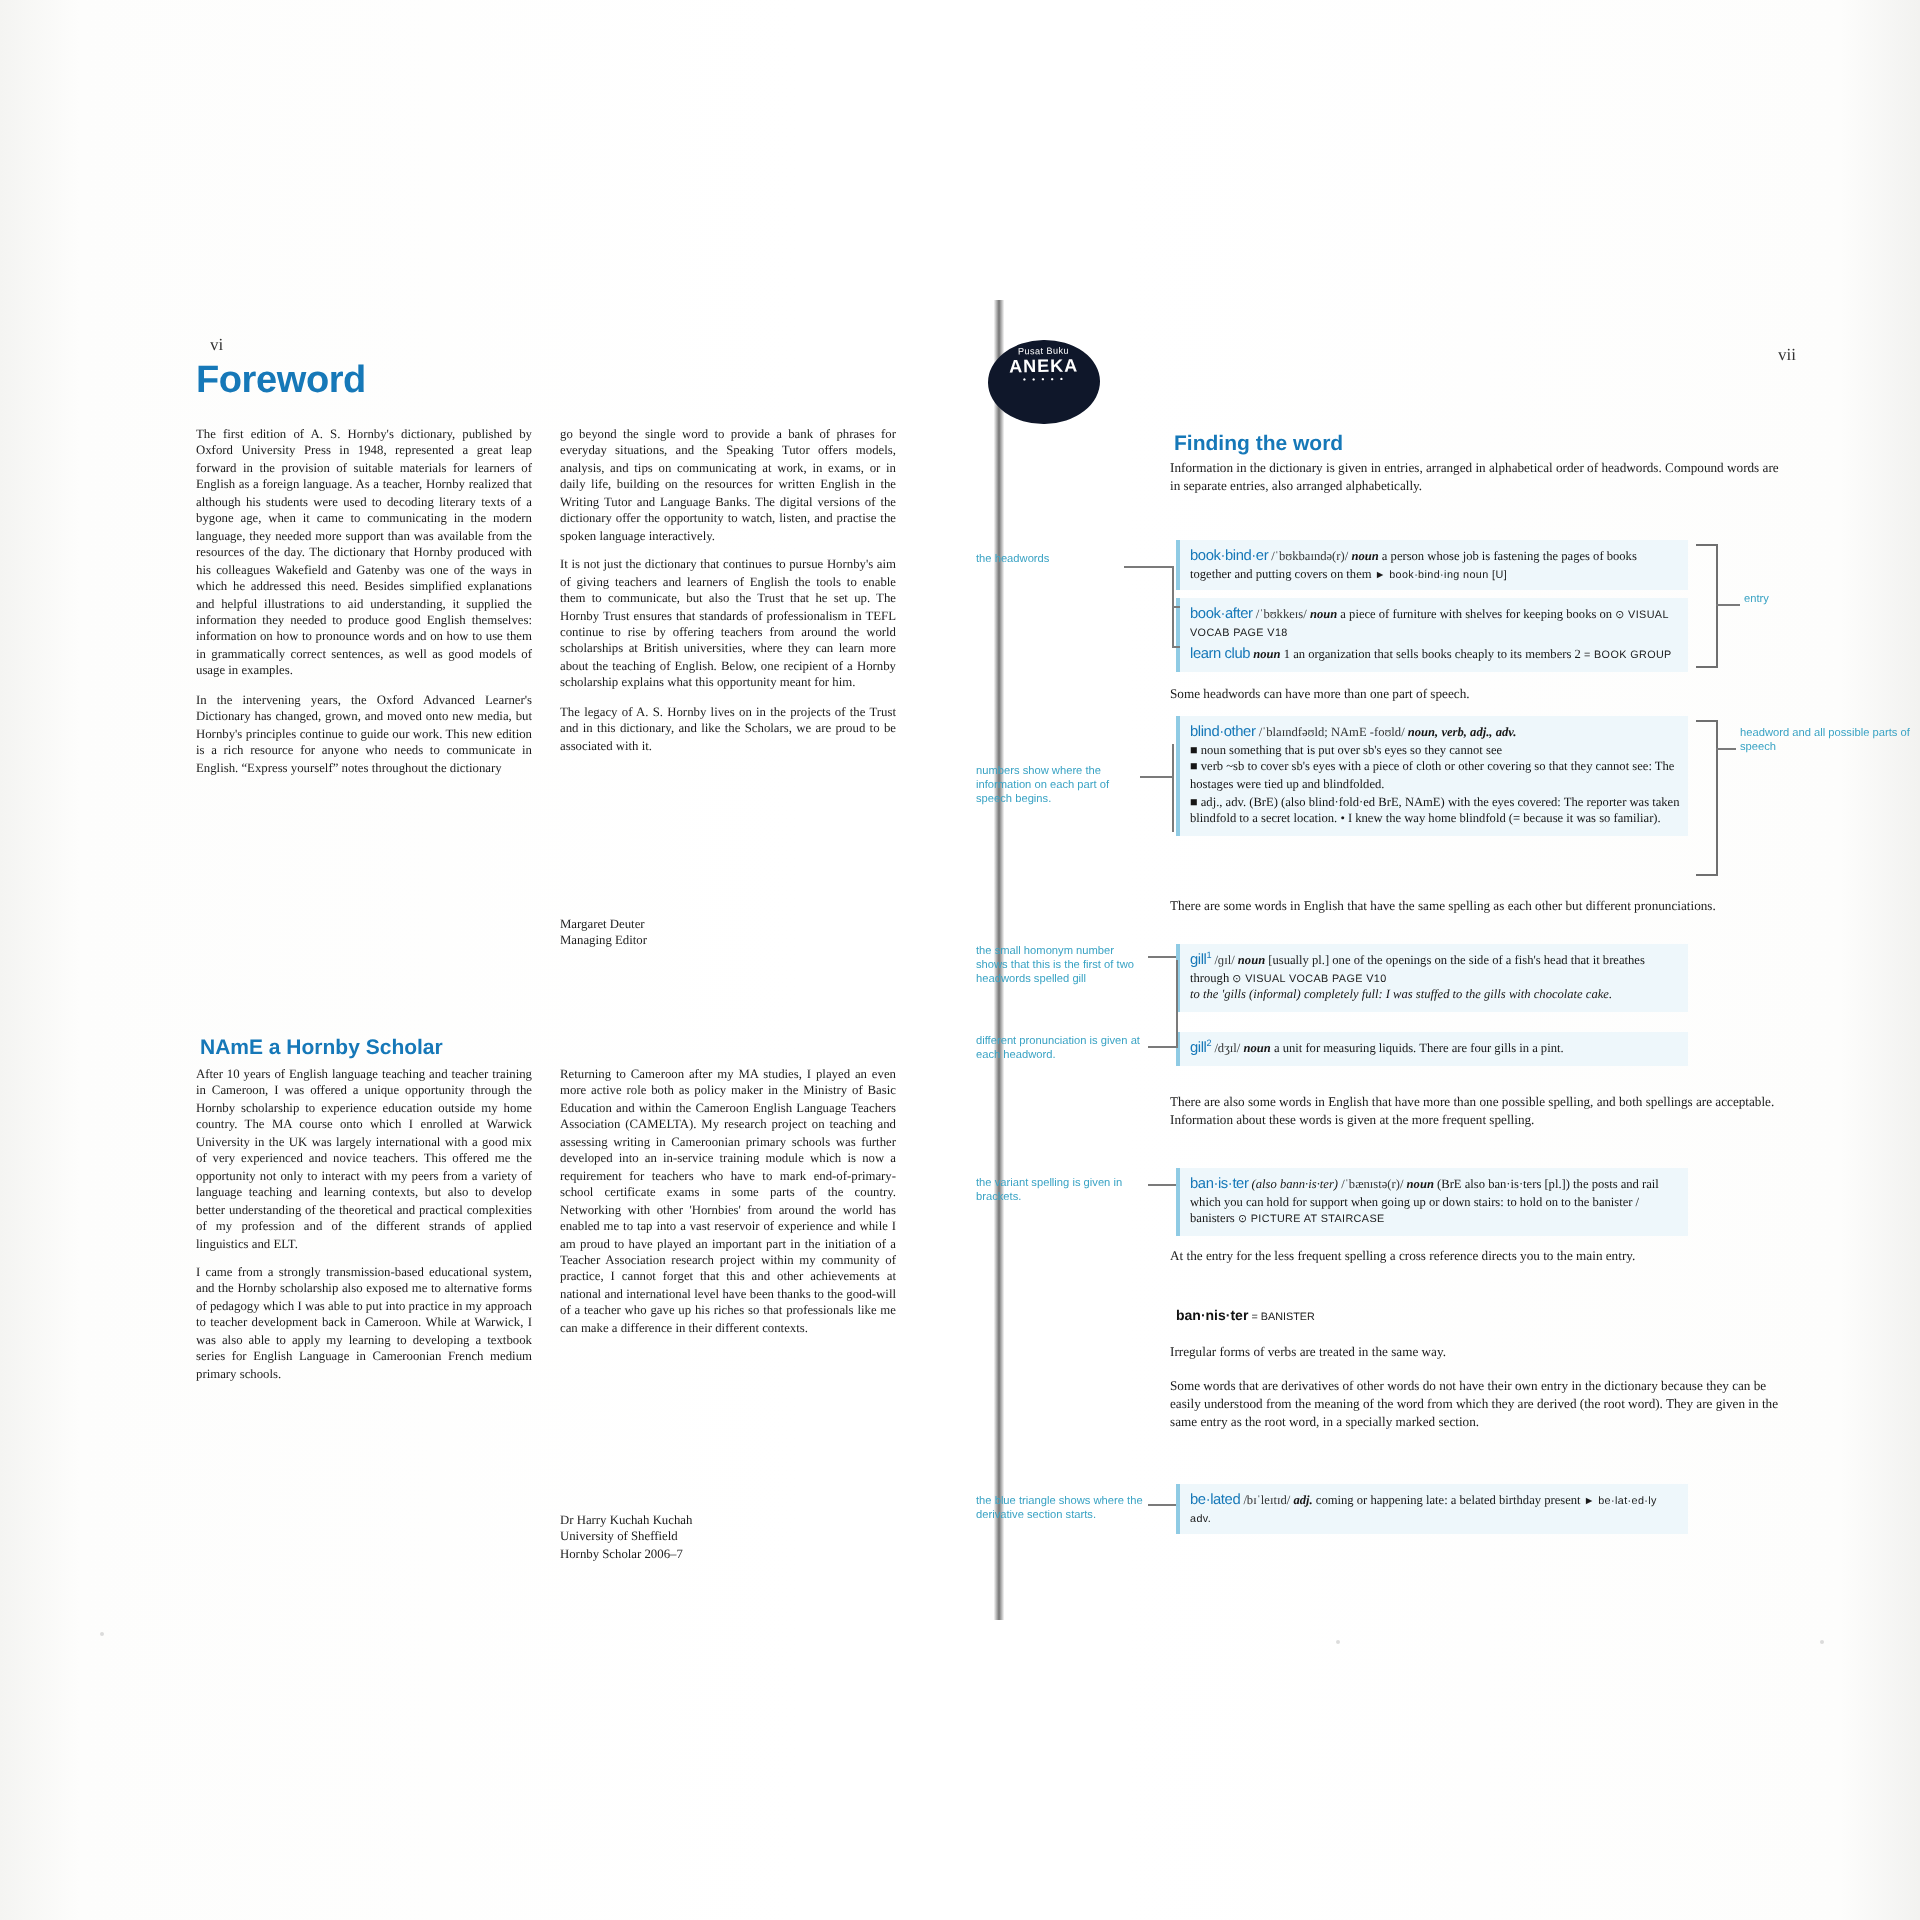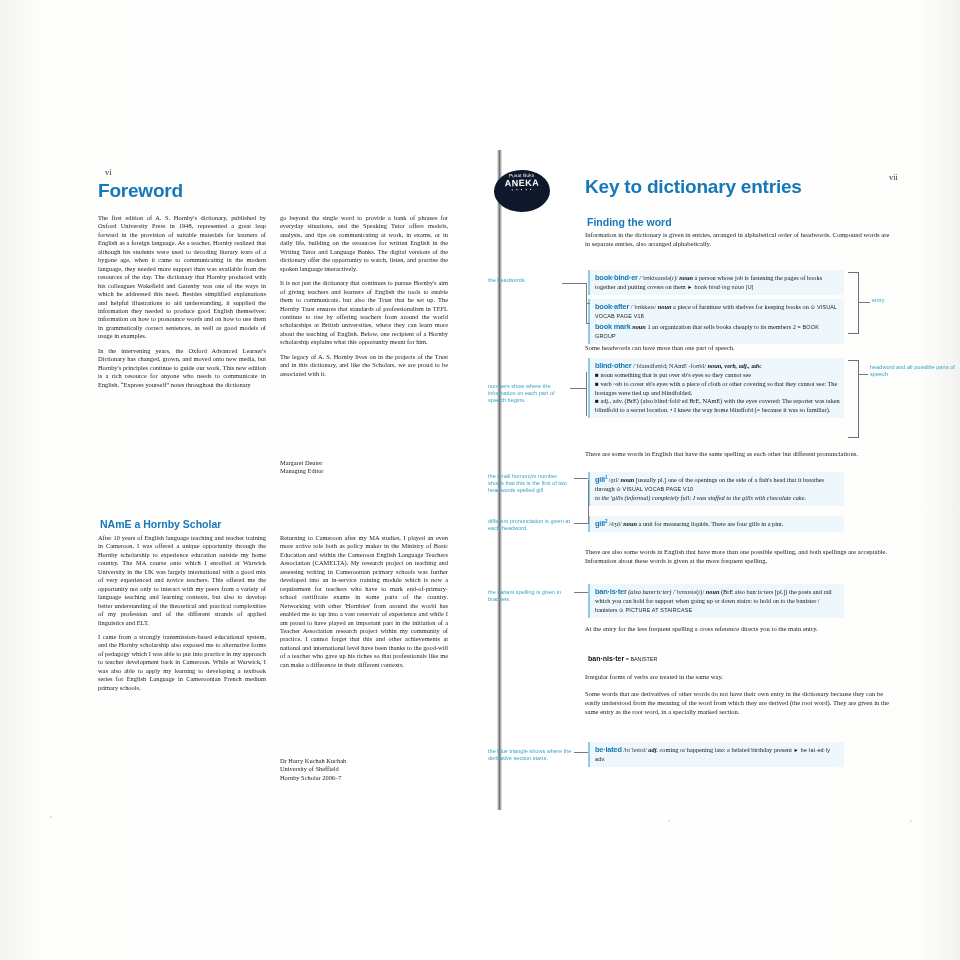--- a/index.html
+++ b/index.html
@@ -101,21 +101,21 @@
     line-height: 1.38;
     color: #161616;
     width: 252px;
     background: #eef7fb;
     border-left: 2px solid #8fcbe4;
     padding: 3px 4px 3px 5px;
     box-sizing: border-box;
   }
   .entry-block .hw {
     font-family: "Liberation Sans", sans-serif;
-    font-weight: bold;
+    font-weight: normal;
     color: #1678b8;
     font-size: 7.4px;
     letter-spacing: -0.2px;
   }
   .entry-block .phon { font-family: "Liberation Serif", serif; color: #333; }
   .entry-block .pos { font-style: italic; font-weight: bold; }
   .entry-block .ital { font-style: italic; }
   .entry-block .xref { font-family: "Liberation Sans", sans-serif; font-size: 5.4px; letter-spacing: 0.2px; color: #1a1a1a; }
   .entry-block .sup { font-size: 4.6px; vertical-align: super; }
 
@@ -245,21 +245,20 @@
     <div class="sig" style="left:280px; top:757px; width:168px;">
       <div>Dr Harry Kuchah Kuchah</div>
       <div>University of Sheffield</div>
       <div>Hornby Scholar 2006–7</div>
     </div>
   </div>
 
   <div class="right-page">
     <div class="folio folio-right" style="left:389px; top:172px;">vii</div>
 
-    <h1 class="section-title" id="key-title" style="left:85px; top:176px;">Key to dictionary entries</h1>
     <h2 class="sub-title" id="finding-word-title" style="left:85px; top:214px;">Finding the word</h2>
 
     <div class="rp-text" style="left:85px; top:231px; width:305px;">Information in the dictionary is given in entries, arranged in alphabetical order of headwords. Compound words are in separate entries, also arranged alphabetically.</div>
 
     <div class="ghost" style="left:300px; top:216px;">&nbsp;</div>
     <div class="ghost" style="left:160px; top:680px;">&nbsp;&nbsp;&nbsp;&nbsp;&nbsp;&nbsp;&nbsp;&nbsp;&nbsp;&nbsp;&nbsp;&nbsp;&nbsp;&nbsp;&nbsp;&nbsp;&nbsp;&nbsp;&nbsp;&nbsp;&nbsp;&nbsp;&nbsp;&nbsp;&nbsp;&nbsp;&nbsp;</div>
 
     <div class="entry-block" style="left:88px; top:270px; width:256px;">
       <span class="hw">book·bind·er</span>
       <span class="phon">/ˈbʊkbaɪndə(r)/</span>
@@ -270,21 +269,21 @@
 
     <div class="entry-block" style="left:88px; top:299px; width:256px;">
       <span class="hw">book·after</span>
       <span class="phon">/ˈbʊkkeɪs/</span>
       <span class="pos">noun</span>
       <span>a piece of furniture with shelves for keeping books on</span>
       <span class="xref">⊙ VISUAL VOCAB PAGE V18</span>
     </div>
 
     <div class="entry-block" style="left:88px; top:319px; width:256px;">
-      <span class="hw">book mark</span>
+      <span class="hw">learn club</span>
       <span class="pos">noun</span>
       <span>1 an organization that sells books cheaply to its members 2</span>
       <span class="xref">= BOOK GROUP</span>
     </div>
 
     <div class="callout" style="left:-12px; top:277px;">the headwords</div>
     <div class="rule h" style="left:62px; top:283px; width:24px;"></div>
     <div class="rule v" style="left:86px; top:283px; height:40px;"></div>
     <div class="rule h" style="left:86px; top:303px; width:4px;"></div>
     <div class="rule h" style="left:86px; top:323px; width:4px;"></div>

